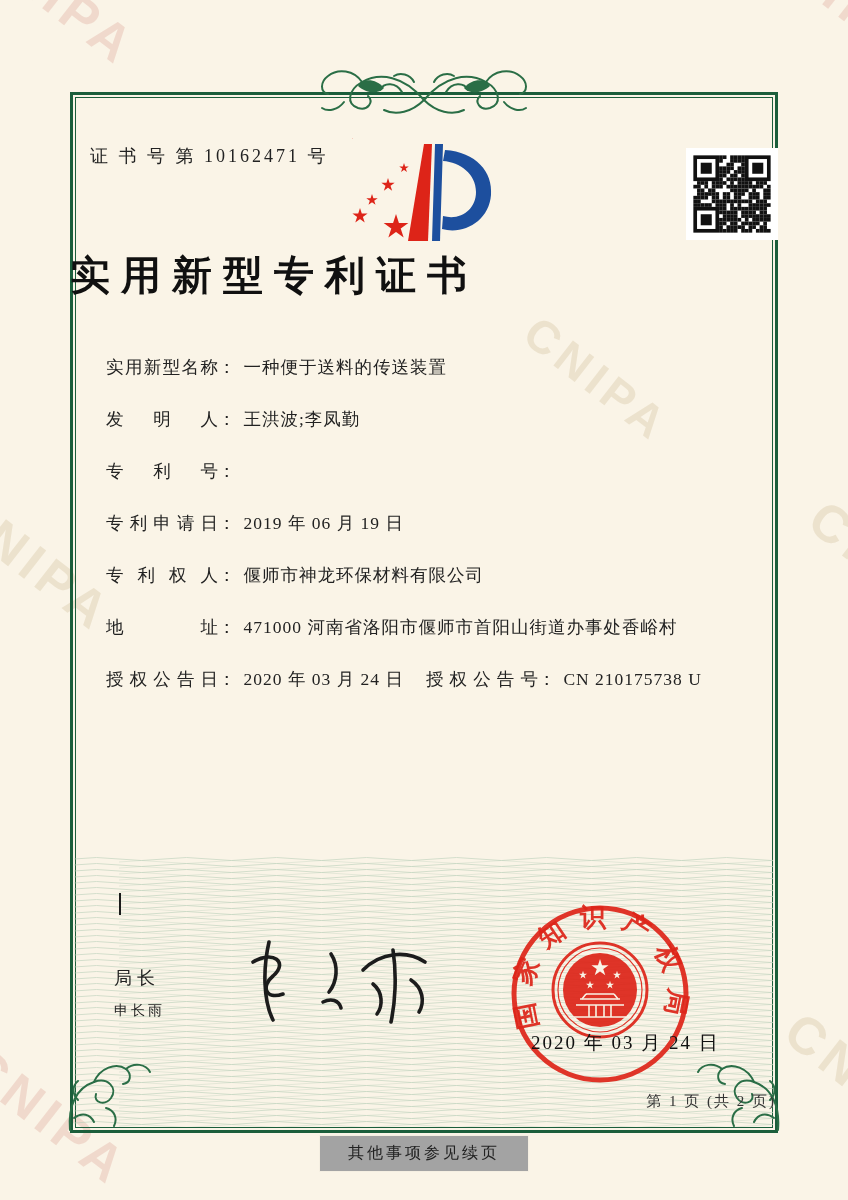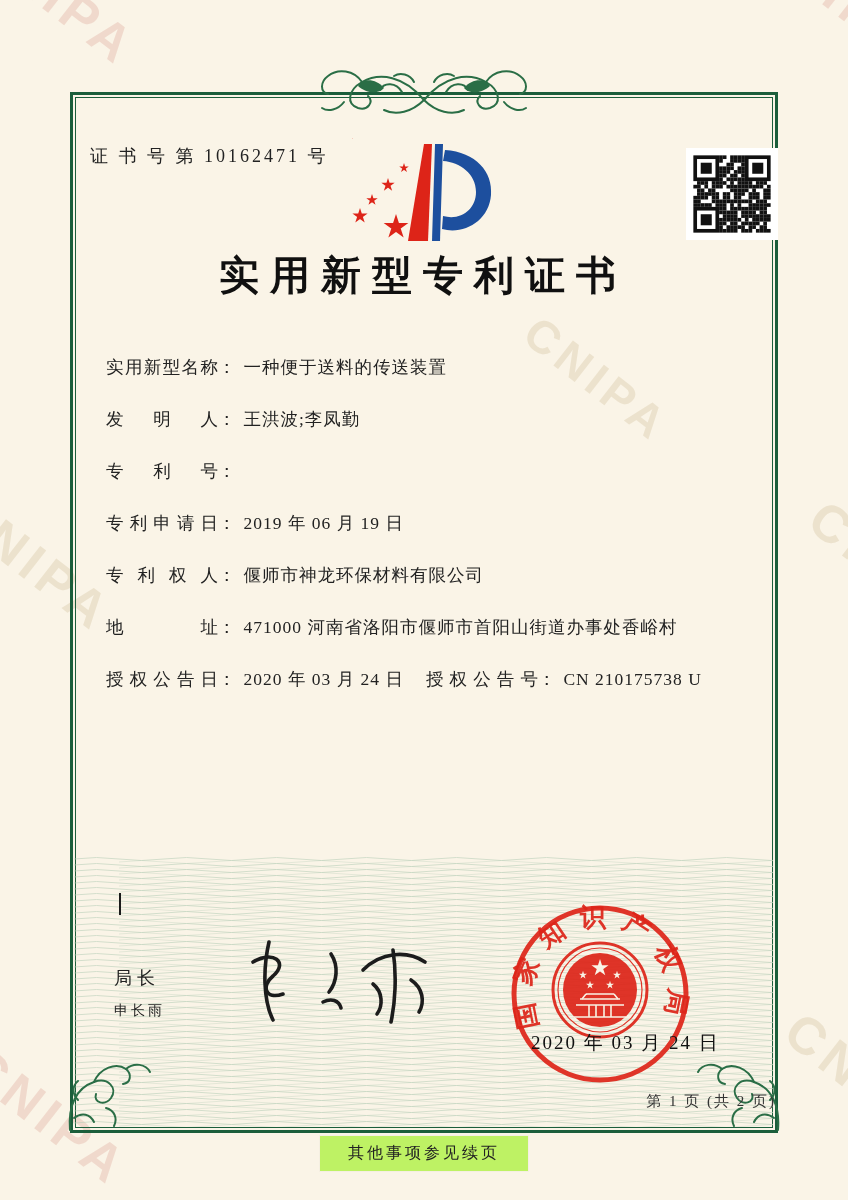--- a/index.html
+++ b/index.html
@@ -12,21 +12,21 @@
   .wm.tan{color:var(--wm-tan);}
   
   .frame{position:absolute;left:70px;top:92px;width:702px;height:1035px;border:3px solid var(--green);z-index:1;}
   .frame-inner{position:absolute;inset:2px;border:1px solid var(--green);}
   .deco{position:absolute;z-index:2;}
   .guilloche{position:absolute;left:74px;top:856px;width:699px;height:271px;z-index:1;}
   
   .cert-no{position:absolute;left:90px;top:144px;font-size:18px;letter-spacing:3px;z-index:3;}
   .logo{position:absolute;left:352px;top:138px;width:145px;height:110px;z-index:3;}
   .qr{position:absolute;left:686px;top:148px;width:92px;height:92px;background:#fff;z-index:3;}
-  .title{position:absolute;left:70px;top:248px;width:706px;margin:0;text-align:center;
+  .title{position:absolute;left:70px;top:248px;width:706px;margin:0;
          font-size:40px;font-weight:bold;letter-spacing:11px;color:#101010;z-index:3;}
   
   .fields{position:absolute;left:106px;top:354px;width:642px;z-index:3;}
   .frow{display:flex;align-items:flex-start;height:52px;font-size:17.5px;line-height:26px;}
   .flabel{display:inline-block;width:112px;text-align-last:justify;text-align:justify;}
   .fcolon{margin:0 8px 0 0;}
   .fvalue{letter-spacing:1px;}
   .fgroup{display:flex;}
   .fgroup.second{margin-left:22px;}
   
@@ -35,21 +35,21 @@
   .paras p{margin:0;text-indent:2em;}
   
   .barcode{position:absolute;left:119px;top:893px;z-index:3;}
   .director-title{position:absolute;left:114px;top:966px;font-size:18px;letter-spacing:5px;z-index:3;}
   .director-name{position:absolute;left:114px;top:1002px;font-size:14px;letter-spacing:3px;z-index:3;}
   .signature{position:absolute;left:235px;top:928px;z-index:3;}
   .seal{position:absolute;left:508px;top:902px;z-index:2;}
   .seal-date{position:absolute;left:531px;top:1030px;font-size:19px;letter-spacing:2px;color:#111;z-index:4;}
   .page-footer{position:absolute;left:70px;top:1092px;width:706px;text-align:right;font-size:15px;
                letter-spacing:2px;color:#333;z-index:3;}
-  .cont-note{position:absolute;left:50%;top:1136px;transform:translateX(-50%);background:#bef264;
+  .cont-note{position:absolute;left:50%;top:1136px;transform:translateX(-50%);background:#a3a3a3;
              padding:7px 28px;font-size:16px;letter-spacing:3px;color:#222;z-index:3;box-shadow:0 0 0 1px rgba(0,0,0,0.02);}
 </style>
 </head>
 <body>
 
 <div class="page">
 
   <div class="wm pink" style="left:-38px;top:-34px">CNIPA</div>
   <div class="wm pink" style="left:742px;top:-38px">CNIPA</div>
   <div class="wm tan" style="left:512px;top:352px;font-size:46px">CNIPA</div>

